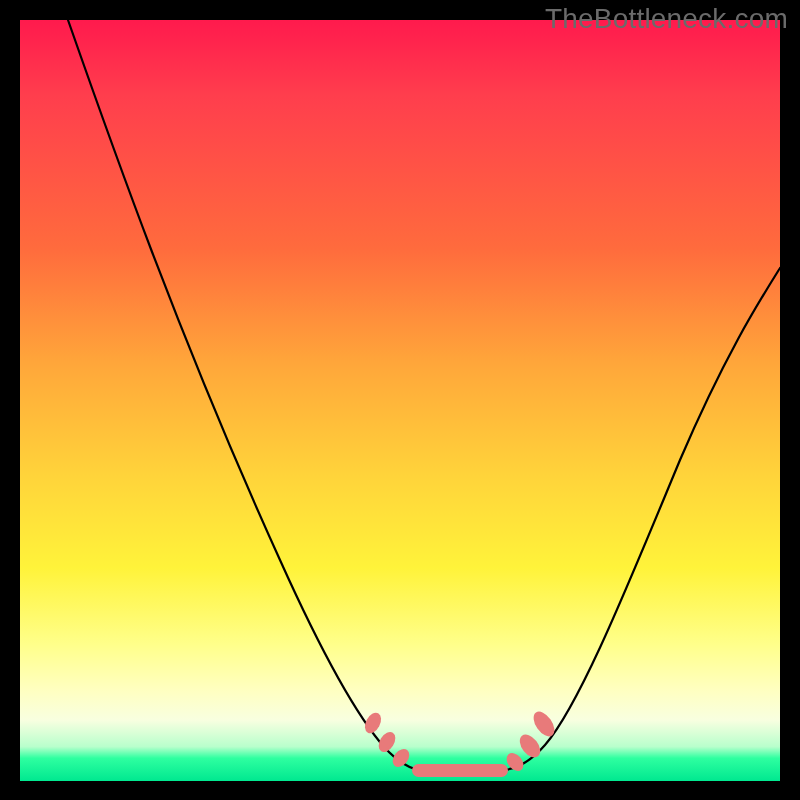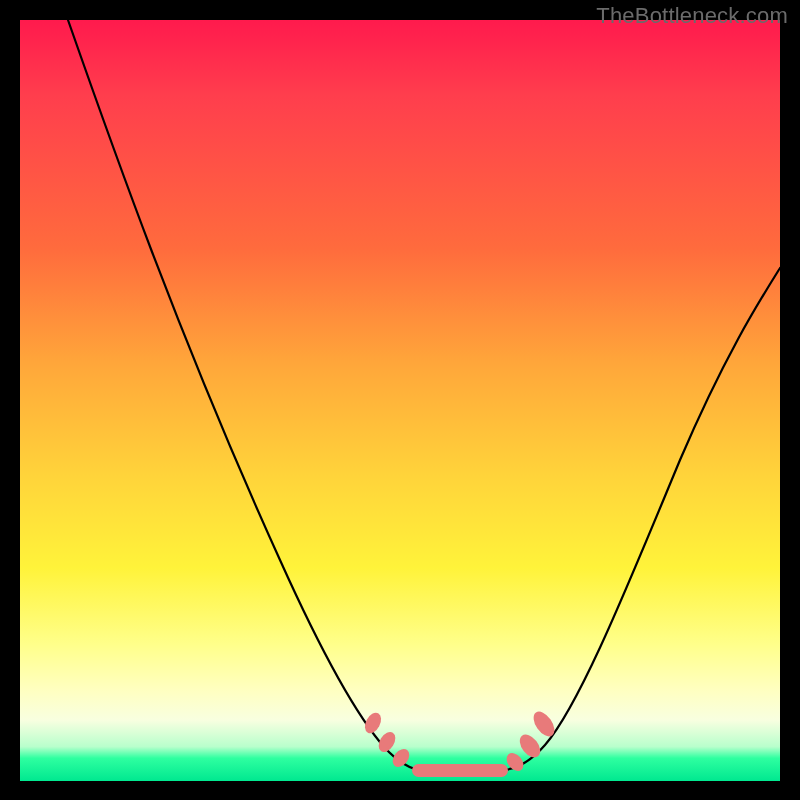--- a/index.html
+++ b/index.html
@@ -35,21 +35,21 @@
       #b8ffcc 95.5%,
       #2effa0 97%,
       #00e890 100%
     );
   }
   .watermark {
     position: absolute;
     top: 3px;
     right: 12px;
     color: #6b6b6b;
-    font-size: 22px;
+    font-size: 28px;
     letter-spacing: 0.2px;
     font-weight: 400;
     user-select: none;
   }
   svg.curves {
     position: absolute;
     left: 20px; top: 20px;
     width: 760px; height: 761px;
     overflow: visible;
   }

